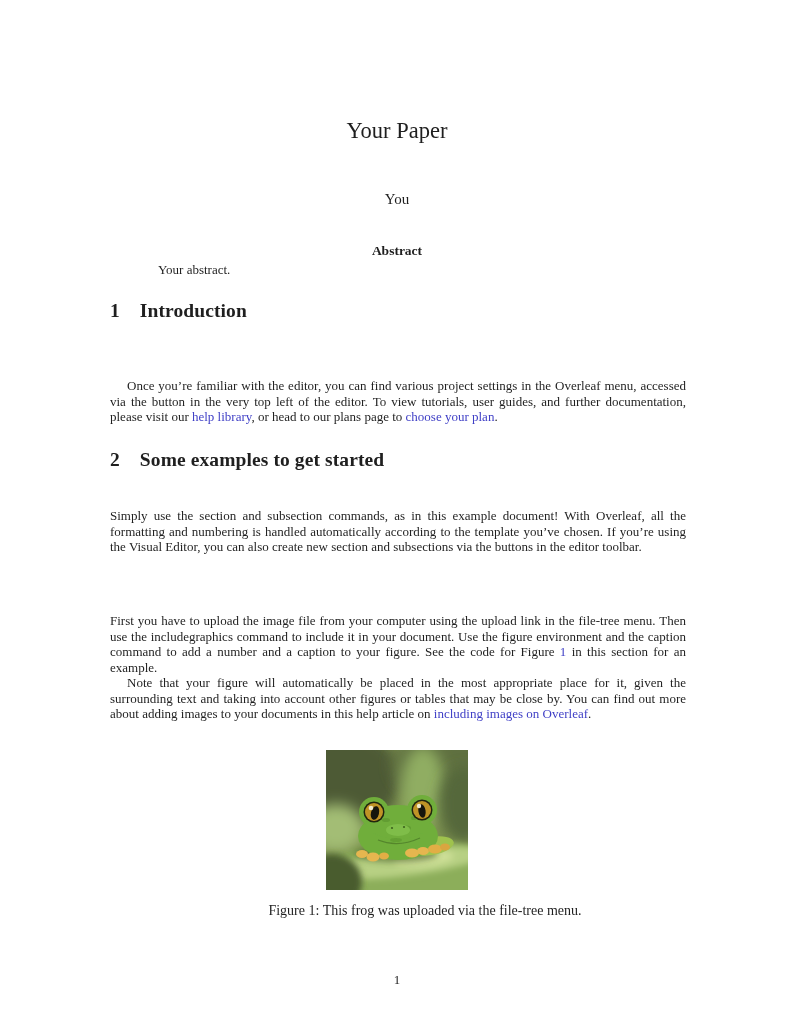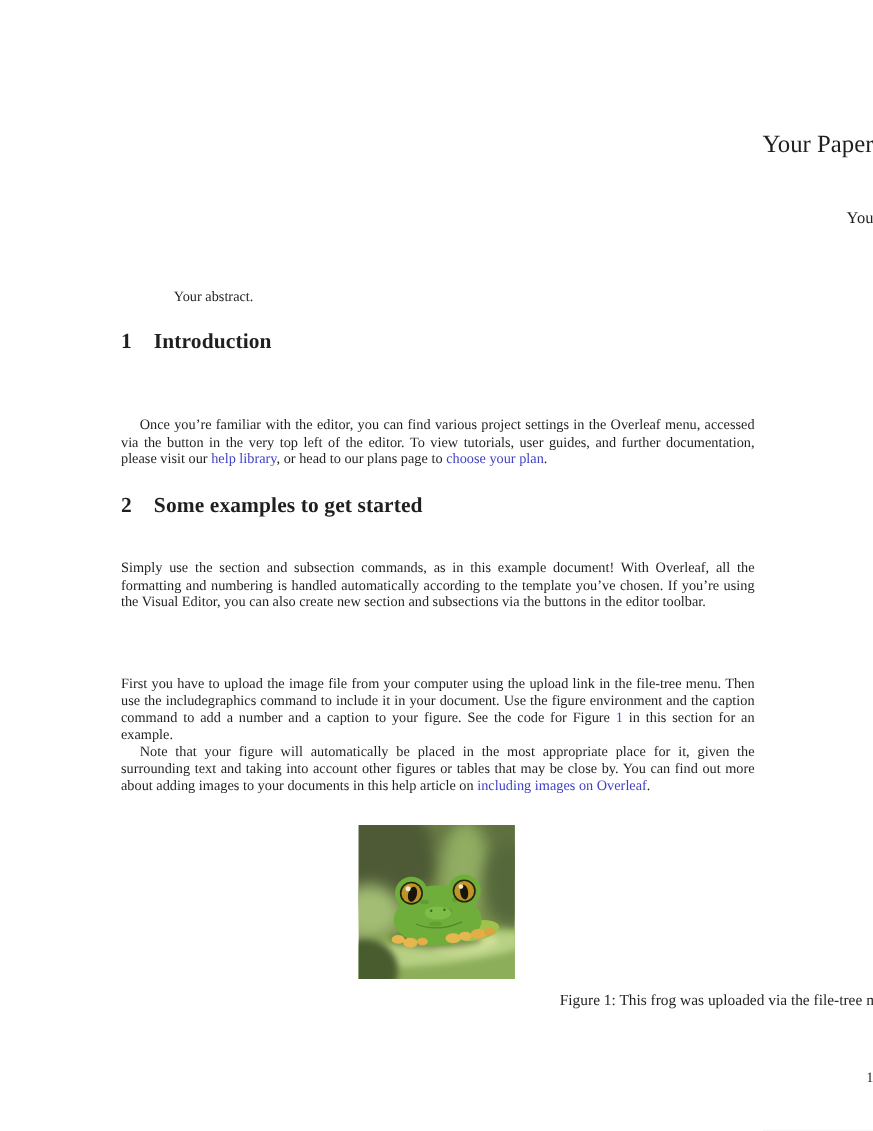--- a/index.html
+++ b/index.html
@@ -6,21 +6,21 @@
   .page {
     position: relative;
     width: 794px; height: 1028px;
     margin: 0 auto;
     background: #ffffff;
     font-family: "Liberation Serif", "DejaVu Serif", serif;
     color: #1f1f1f;
     overflow: hidden;
   }
   .abs { position: absolute; }
-  .center { left: 0; width: 794px; text-align: right; }
+  .center { left: 0; width: 794px; text-align: center; }
   .col { left: 110px; width: 576px; }
 
   .doc-title   { font-size: 22.5px; }
   .doc-author  { font-size: 15px; margin-top: 28px; }
   .doc-date    { font-size: 15px; }
 
   .abstract-heading { font-size: 13.5px; font-weight: bold; }
   .abstract-text    { font-size: 13px; }
 
   .sec-heading { font-size: 19.5px; font-weight: bold; letter-spacing: 0.1px; }
@@ -49,20 +49,21 @@
   .page-number    { font-size: 13px; }
 </style>
 </head>
 <body>
 
 <div class="page" style="background: rgb(255, 255, 255); color: rgb(31, 31, 31);">
 
   <div class="abs center doc-title" style="top:118px">Your Paper</div>
   <div class="abs center doc-author" style="top:163px">You</div>
 
+  <div class="abs center abstract-heading" style="top:243px">Abstract</div>
   <div class="abs abstract-text" style="top:262px; left:158px">Your abstract.</div>
 
   <div class="abs col sec-heading" style="top:300px">
     <span class="sec-num">1</span><span>Introduction</span>
   </div>
 
 
   <div class="abs col para indent" style="top:378px"><span>Once you’re familiar with the editor, you can find various project settings in the Overleaf menu, accessed via the button in the very top left of the editor. To view tutorials, user guides, and further documentation, please visit our </span><a class="doc-link" href="#">help library</a><span>, or head to our plans page to </span><a class="doc-link" href="#">choose your plan</a><span>.</span></div>
 
   <div class="abs col sec-heading" style="top:449px">

